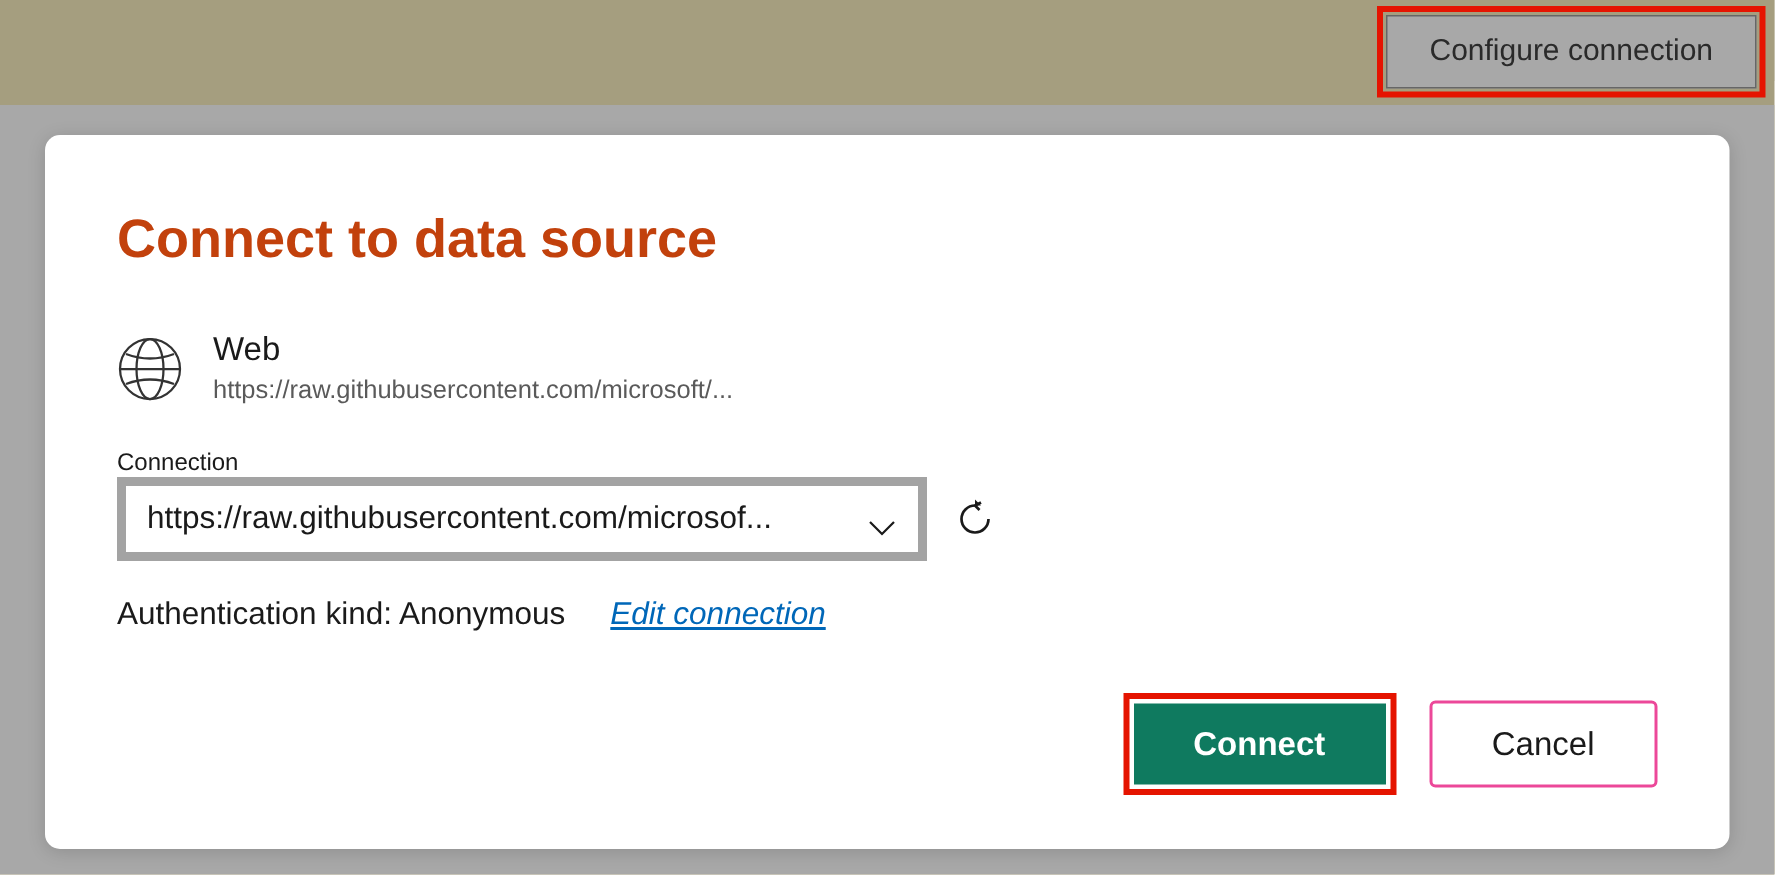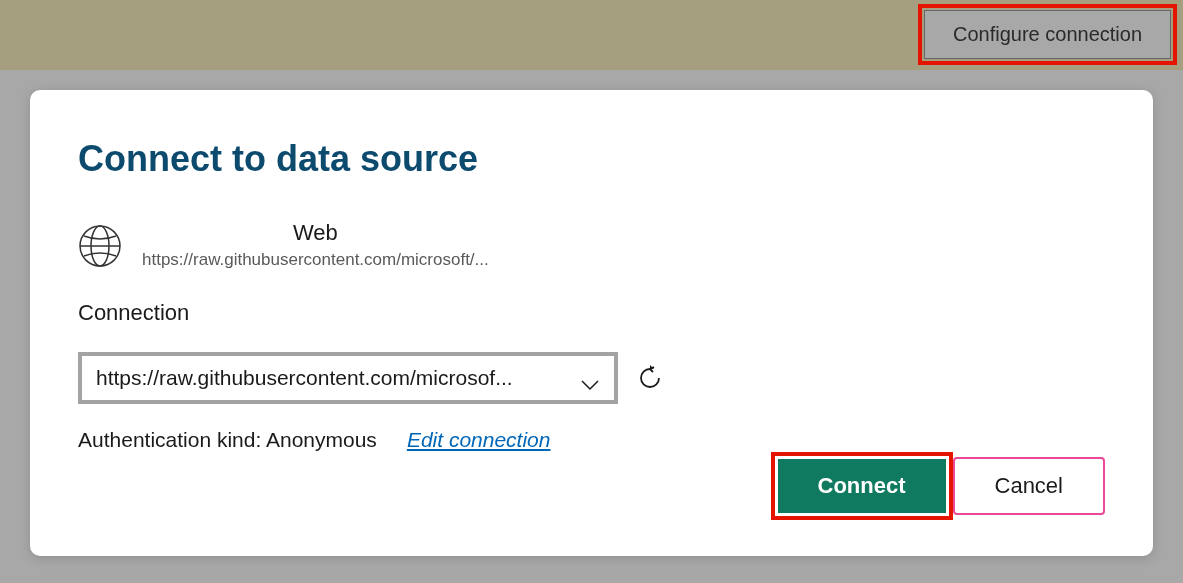--- a/index.html
+++ b/index.html
@@ -51,21 +51,21 @@
       left: 30px;
       right: 30px;
       background: #ffffff;
       border-radius: 10px;
       padding: 48px 48px 36px 48px;
       box-shadow: 0 2px 12px rgba(0,0,0,0.15);
     }
     .dialog-title {
       font-size: 36px;
       font-weight: 600;
-      color: #0c4a6e;
+      color: #c2410c;
       margin-bottom: 40px;
     }
     .source-row {
       display: flex;
       align-items: flex-start;
       gap: 20px;
       margin-bottom: 30px;
     }
     .globe-icon {
       width: 44px;
@@ -77,45 +77,44 @@
       width: 100%;
       height: 100%;
       stroke: #333;
       fill: none;
       stroke-width: 1.5;
     }
     .source-info {
       display: flex;
       flex-direction: column;
       gap: 4px;
-      text-align: center;
     }
     .source-type {
       font-size: 22px;
       color: #1a1a1a;
       font-weight: 400;
     }
     .source-url {
       font-size: 17px;
       color: #5a5a5a;
     }
     .field-label {
-      font-size: 22px;
-      color: #1a1a1a;
-      margin-bottom: 26px;
+      font-size: 16px;
+      color: #1a1a1a;
+      margin-bottom: 0;
       display: block;
     }
     .connection-row {
       display: flex;
       align-items: center;
       gap: 18px;
       margin-bottom: 24px;
     }
     .connection-select {
-      border: 4px solid #a3a3a3;
+      border: 6px solid #a3a3a3;
       padding: 10px 14px;
       display: flex;
       align-items: center;
       justify-content: space-between;
       width: 540px;
       font-size: 21px;
       color: #1a1a1a;
       cursor: pointer;
       background: #fff;
     }
@@ -140,33 +139,35 @@
       height: 100%;
       stroke: #1a1a1a;
       fill: none;
       stroke-width: 1.8;
     }
     .auth-row {
       display: flex;
       align-items: center;
       gap: 30px;
       font-size: 21px;
+      margin-bottom: 40px;
     }
     .auth-text {
       color: #1a1a1a;
     }
     .edit-link {
       color: #0067b8;
       text-decoration: underline;
       cursor: pointer;
       font-style: italic;
     }
     .button-row {
       display: flex;
       justify-content: flex-end;
+      gap: 22px;
       align-items: center;
     }
     .connect-btn-wrapper {
       border: 4px solid #e51400;
       padding: 3px;
     }
     .connect-btn {
       background: #0f7a5f;
       color: #ffffff;
       border: none;

